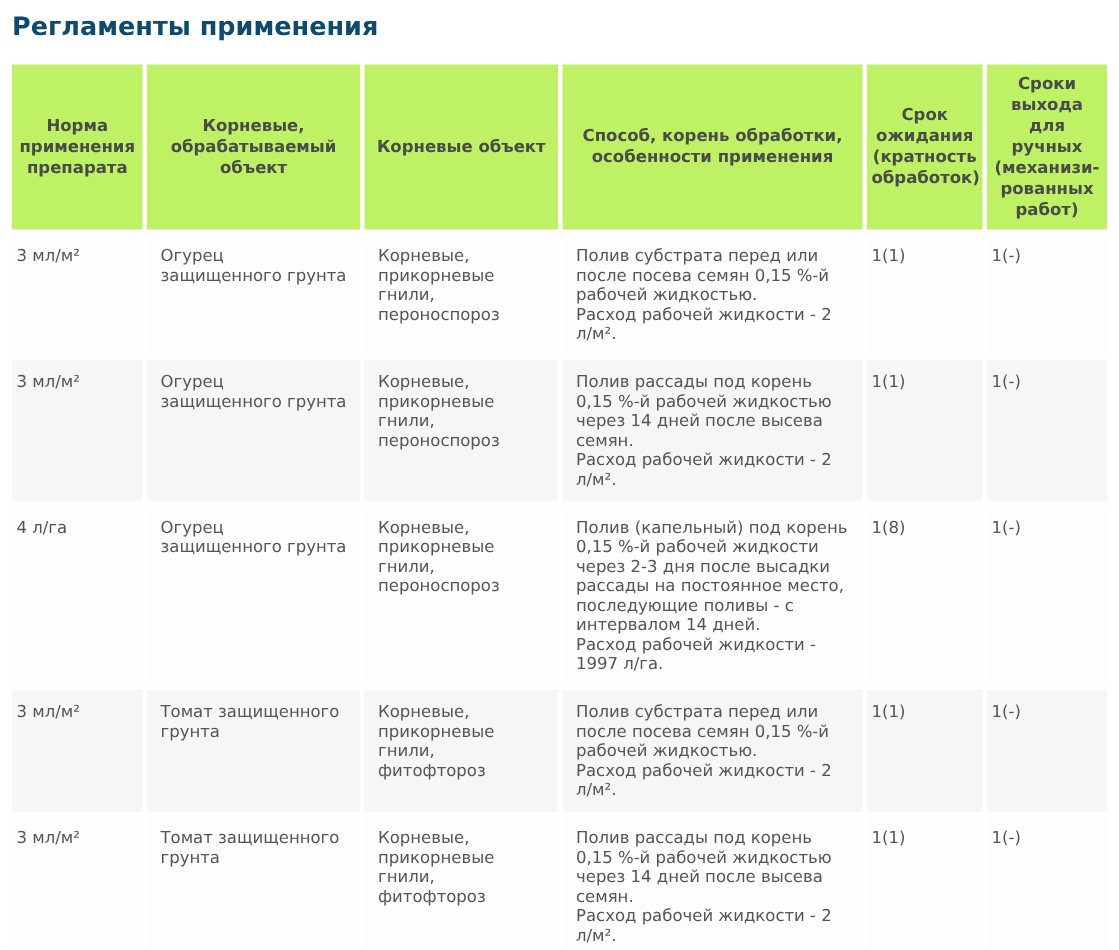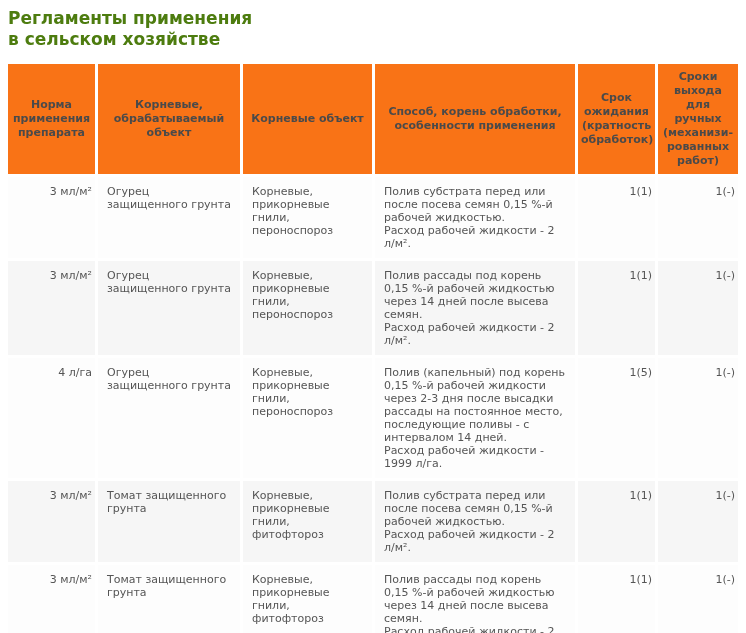--- a/index.html
+++ b/index.html
@@ -13,63 +13,62 @@
     width: 746px;
     min-height: 633px;
     padding: 8px 5px 6px 5px;
     background: #ffffff;
   }
   .page-title {
     margin: 0 0 11px 3px;
     font-size: 17px;
     line-height: 21px;
     font-weight: bold;
-    color: #4d7c0f;
+    color: #0c4a6e;
   }
   .page-title .title-line { display: block; }
 
   table.reg-table {
     width: 730px;
     table-layout: fixed;
     border-collapse: separate;
     border-spacing: 3px;
     border-bottom: 2px solid #e2e2e2;
   }
   .reg-table th {
-    background: #f97316;
+    background: #bef264;
     color: #4a4a4a;
     font-size: 11px;
     line-height: 14px;
     font-weight: bold;
     text-align: center;
     vertical-align: middle;
     height: 77px;
     padding: 6px 3px;
   }
   .reg-table td {
     font-size: 11px;
     line-height: 13px;
     color: #555555;
     vertical-align: top;
     padding: 8px 9px;
     background: #fdfdfd;
     word-wrap: break-word;
   }
   .reg-table tr.row-even td { background: #f6f6f6; }
-  .reg-table td.c-center { text-align: right; padding-left: 3px; padding-right: 3px; }
+  .reg-table td.c-center { text-align: left; padding-left: 3px; padding-right: 3px; }
   .reg-table td.c-method { white-space: pre-line; }
 </style>
 </head>
 <body>
 
 <div class="page">
 
   <h1 class="page-title">
     <span class="title-line">Регламенты применения</span>
-    <span class="title-line">в сельском хозяйстве</span>
   </h1>
 
   <table class="reg-table">
     <colgroup>
       <col style="width:87px">
       <col style="width:142px">
       <col style="width:129px">
       <col style="width:200px">
       <col style="width:77px">
       <col style="width:80px">
@@ -101,22 +100,22 @@
         <td class="c-method">Полив рассады под корень 0,15 %-й рабочей жидкостью через 14 дней после высева семян.
 Расход рабочей жидкости - 2 л/м².</td>
         <td class="c-center">1(1)</td>
         <td class="c-center">1(-)</td>
       </tr>
       <tr class="row-odd">
         <td class="c-center">4 л/га</td>
         <td>Огурец защищенного грунта</td>
         <td>Корневые, прикорневые гнили, пероноспороз</td>
         <td class="c-method">Полив (капельный) под корень 0,15 %-й рабочей жидкости через 2-3 дня после высадки рассады на постоянное место, последующие поливы - с интервалом 14 дней.
-Расход рабочей жидкости - 1999 л/га.</td>
-        <td class="c-center">1(5)</td>
+Расход рабочей жидкости - 1997 л/га.</td>
+        <td class="c-center">1(8)</td>
         <td class="c-center">1(-)</td>
       </tr>
       <tr class="row-even">
         <td class="c-center">3 мл/м²</td>
         <td>Томат защищенного грунта</td>
         <td>Корневые, прикорневые гнили, фитофтороз</td>
         <td class="c-method">Полив субстрата перед или после посева семян 0,15 %-й рабочей жидкостью.
 Расход рабочей жидкости - 2 л/м².</td>
         <td class="c-center">1(1)</td>
         <td class="c-center">1(-)</td>

